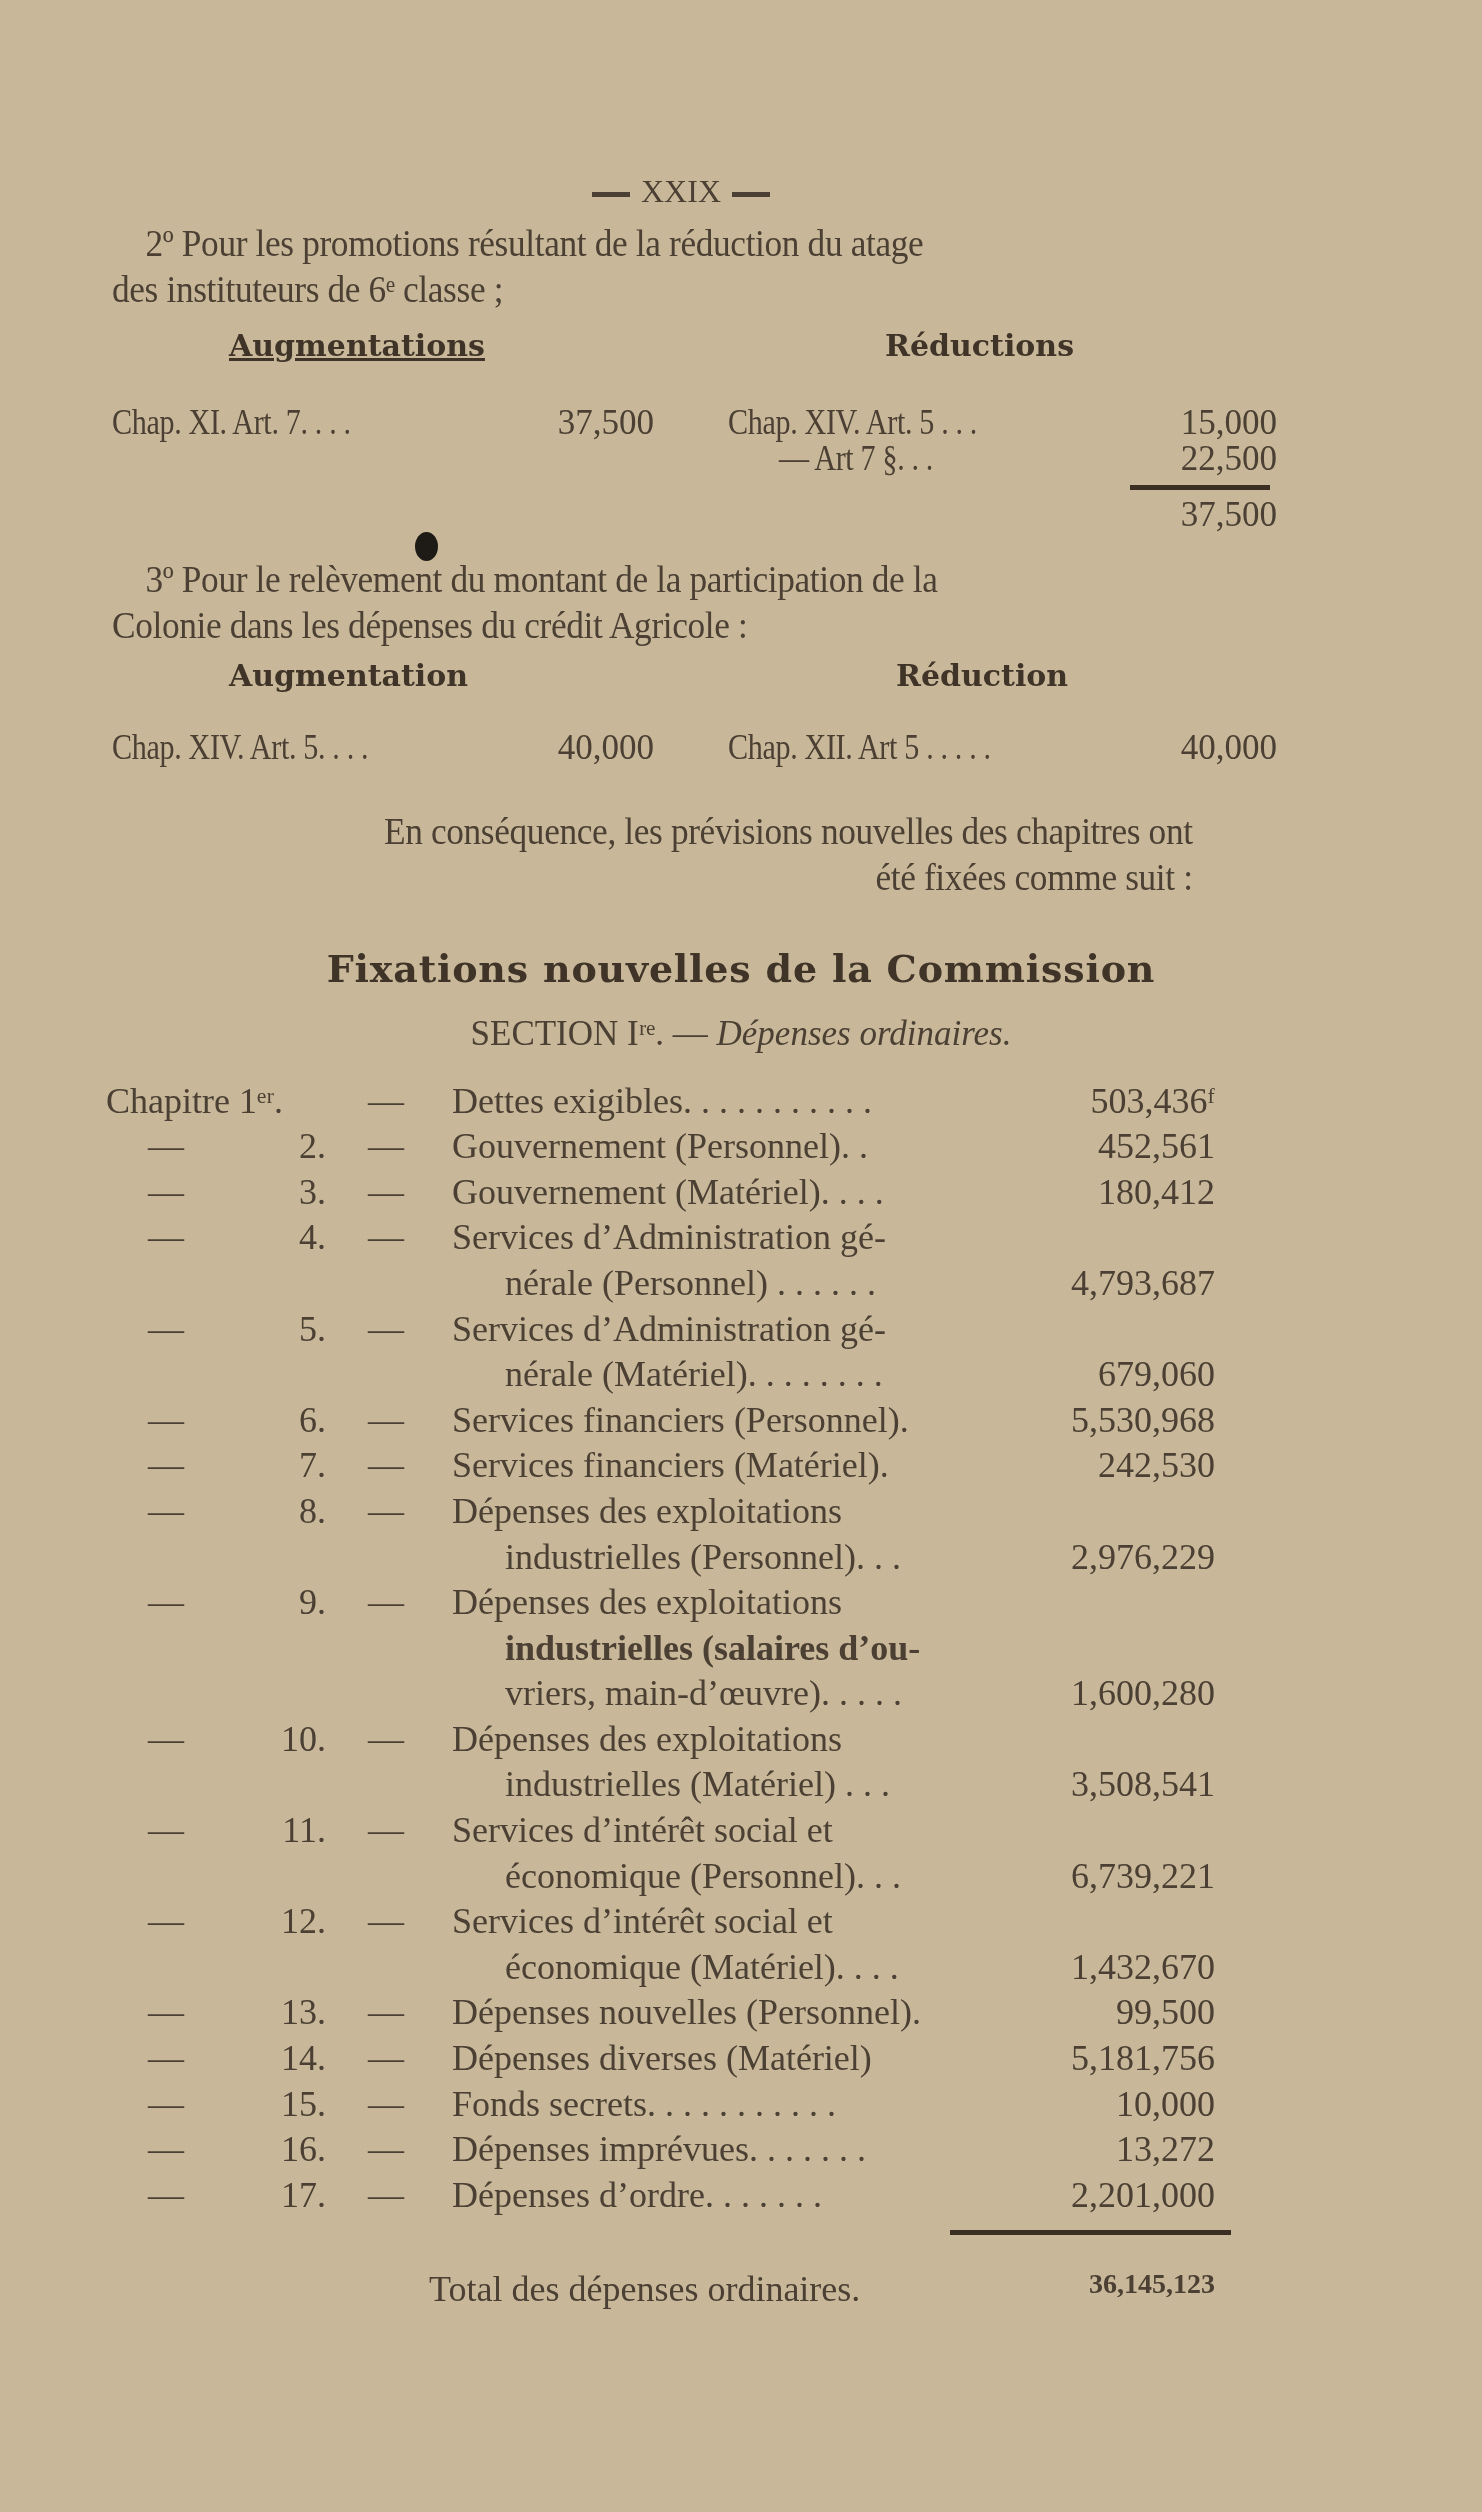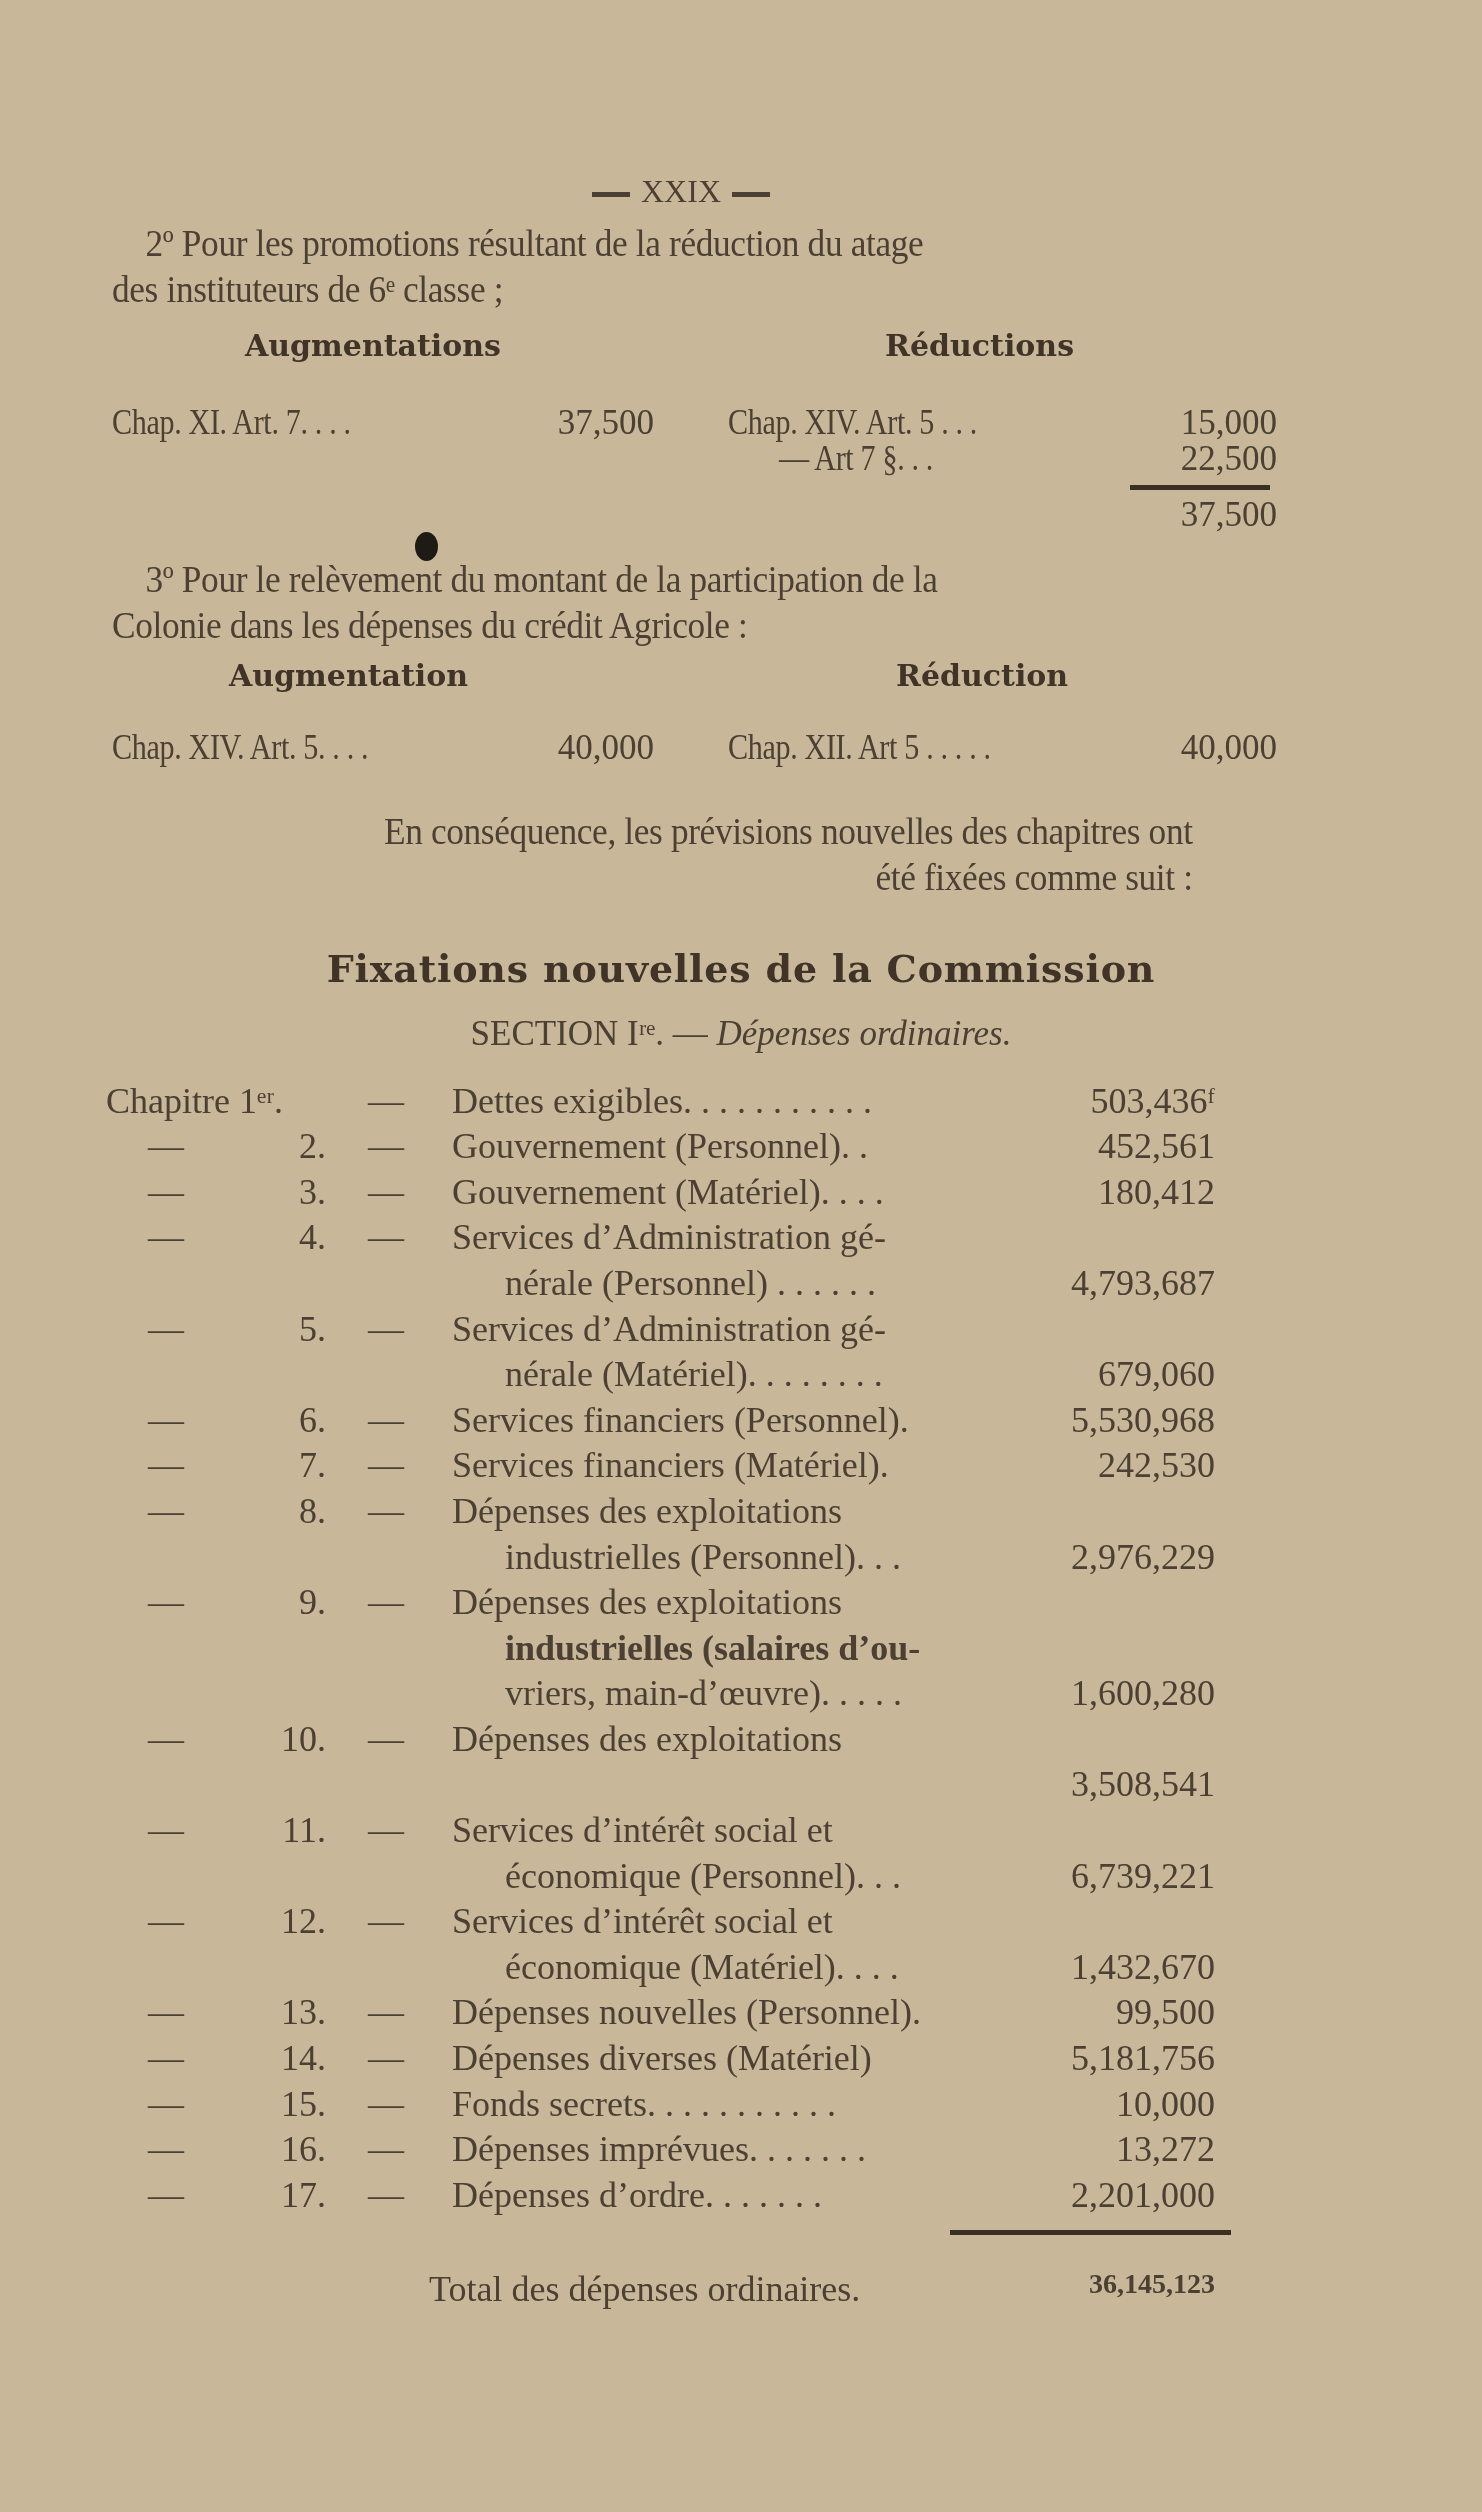--- a/index.html
+++ b/index.html
@@ -28,21 +28,21 @@
 
 <div class="abs pageno">
   <span class="dash"></span><span>XXIX</span><span class="dash"></span>
 </div>
 
 <div class="abs para" style="top:220px;">
   <span class="line txt" style="padding-left:36px;transform:scaleX(0.93)">2º Pour les  promotions résultant de la  réduction du atage</span>
   <span class="line txt" style="transform:scaleX(0.93)">des instituteurs de 6ᵉ classe ;</span>
 </div>
 
-<div class="abs slab head2" style="left:245px;top:328px;">Augmentations</div>
+<div class="abs slab head2" style="left:229px;top:328px;text-decoration:underline;">Augmentations</div>
 <div class="abs slab head2" style="left:885px;top:328px;">Réductions</div>
 
 <div class="abs txt" style="left:112px;top:403px;font-size:35px;">Chap. XI. Art. 7. . . .</div>
 <div class="abs" style="left:532px;top:403px;width:122px;font-size:35px;text-align:right;">37,500</div>
 
 <div class="abs txt" style="left:728px;top:403px;font-size:35px;">Chap.  XIV. Art. 5 . . .</div>
 <div class="abs" style="left:1140px;top:403px;width:137px;font-size:35px;text-align:right;">15,000</div>
 <div class="abs txt" style="left:779px;top:439px;font-size:35px;">—            Art  7 §.  .  .</div>
 <div class="abs" style="left:1140px;top:439px;width:137px;font-size:35px;text-align:right;">22,500</div>
 <div class="rule" style="left:1130px;top:485px;width:140px;height:4.6px;"></div>
@@ -151,20 +151,21 @@
       <span class="lbl2">vriers, main-d’œuvre). . . . .</span>
       <span class="amt">1,600,280</span>
     </div>
     <div class="tbl-row" style="top: 1717px;">
       <span class="chdash">—</span>
       <span class="chno">10.</span>
       <span class="sep">—</span>
       <span class="lbl">Dépenses des exploitations</span>
     </div>
     <div class="tbl-row" style="top: 1762px;">
+      <span class="lbl2">industrielles (Matériel) . . .</span>
       <span class="amt">3,508,541</span>
     </div>
     <div class="tbl-row" style="top: 1808px;">
       <span class="chdash">—</span>
       <span class="chno">11.</span>
       <span class="sep">—</span>
       <span class="lbl">Services d’intérêt social et</span>
     </div>
     <div class="tbl-row" style="top: 1854px;">
       <span class="lbl2">économique (Personnel). . .</span>

